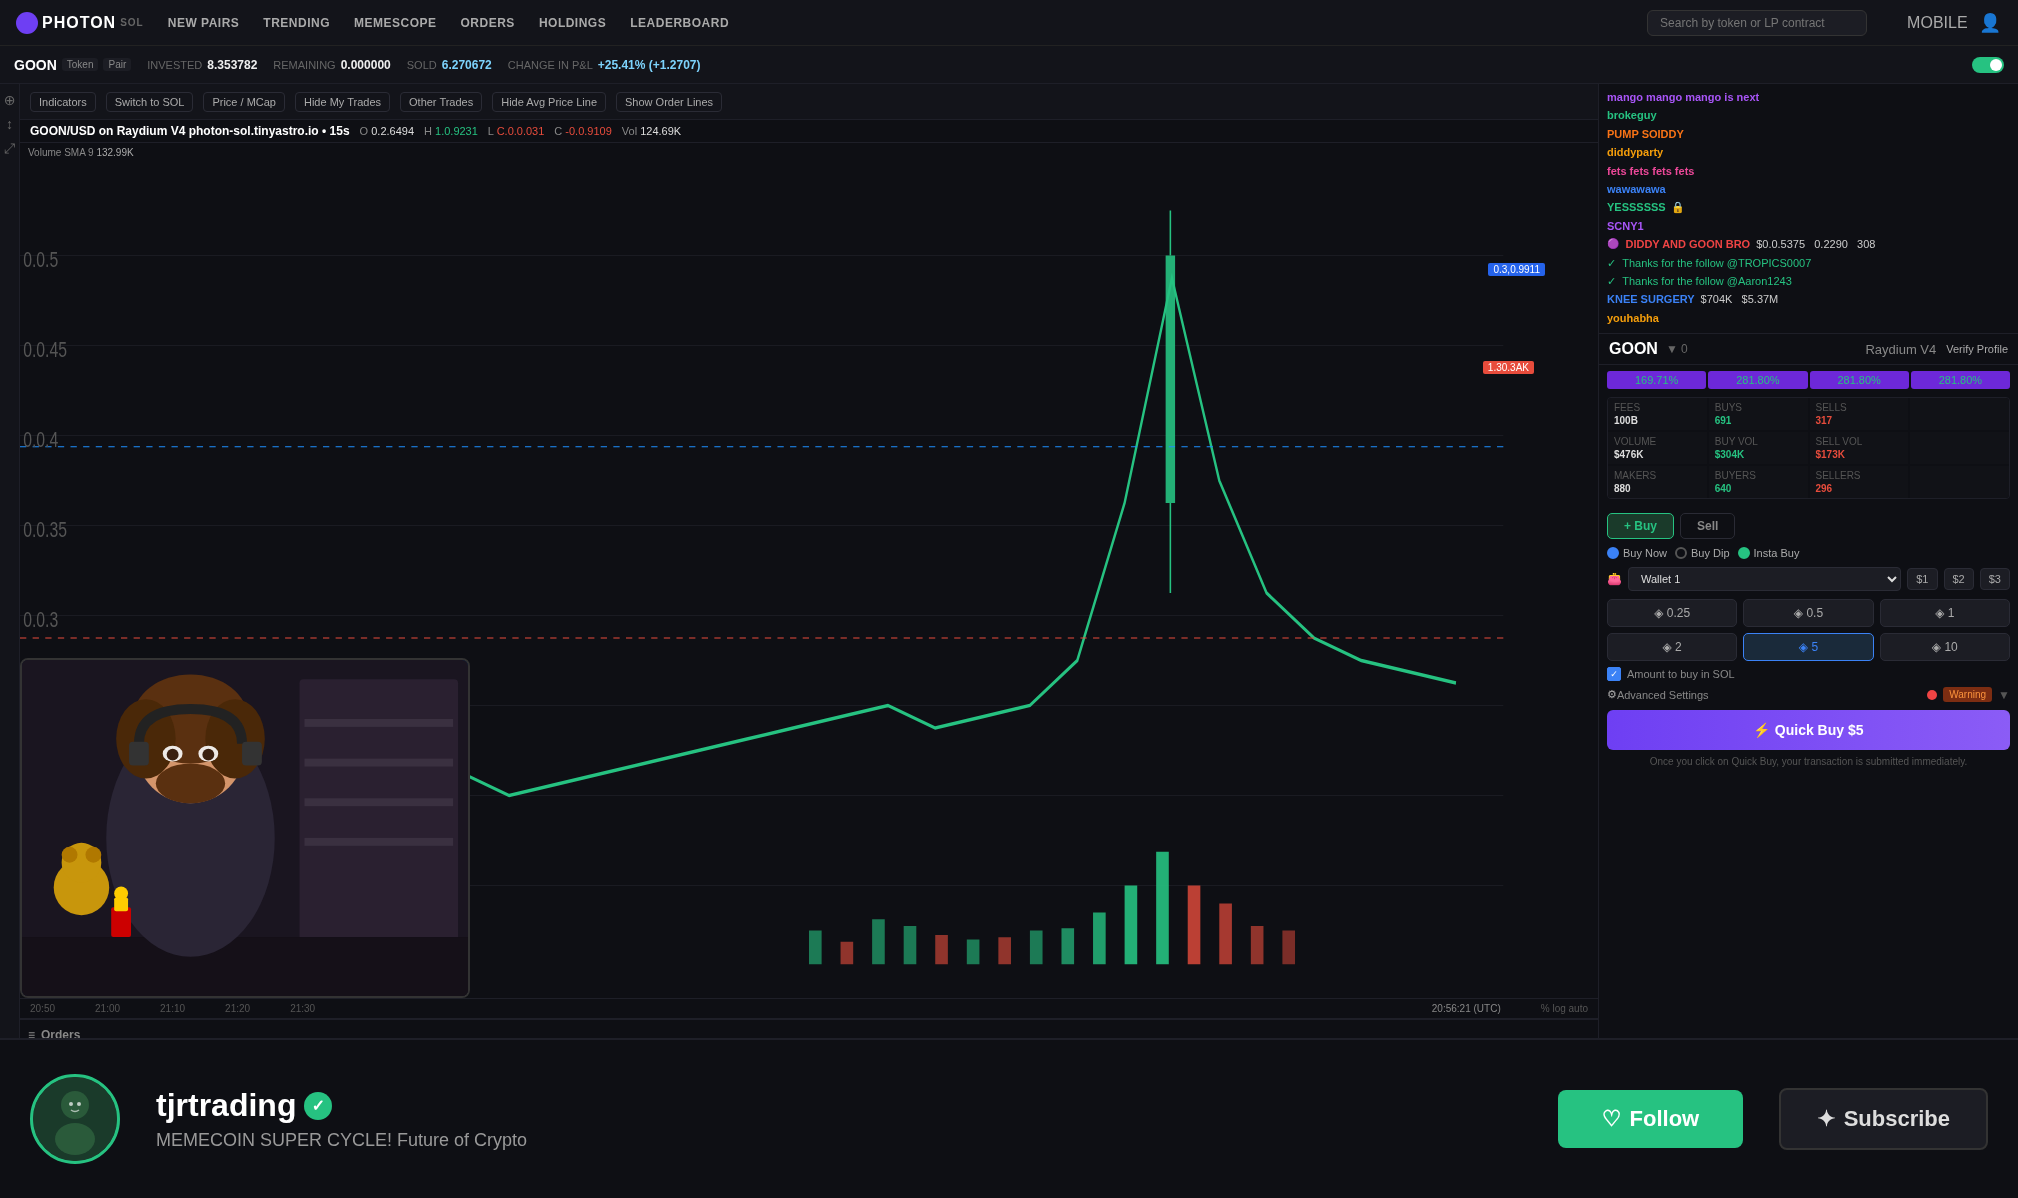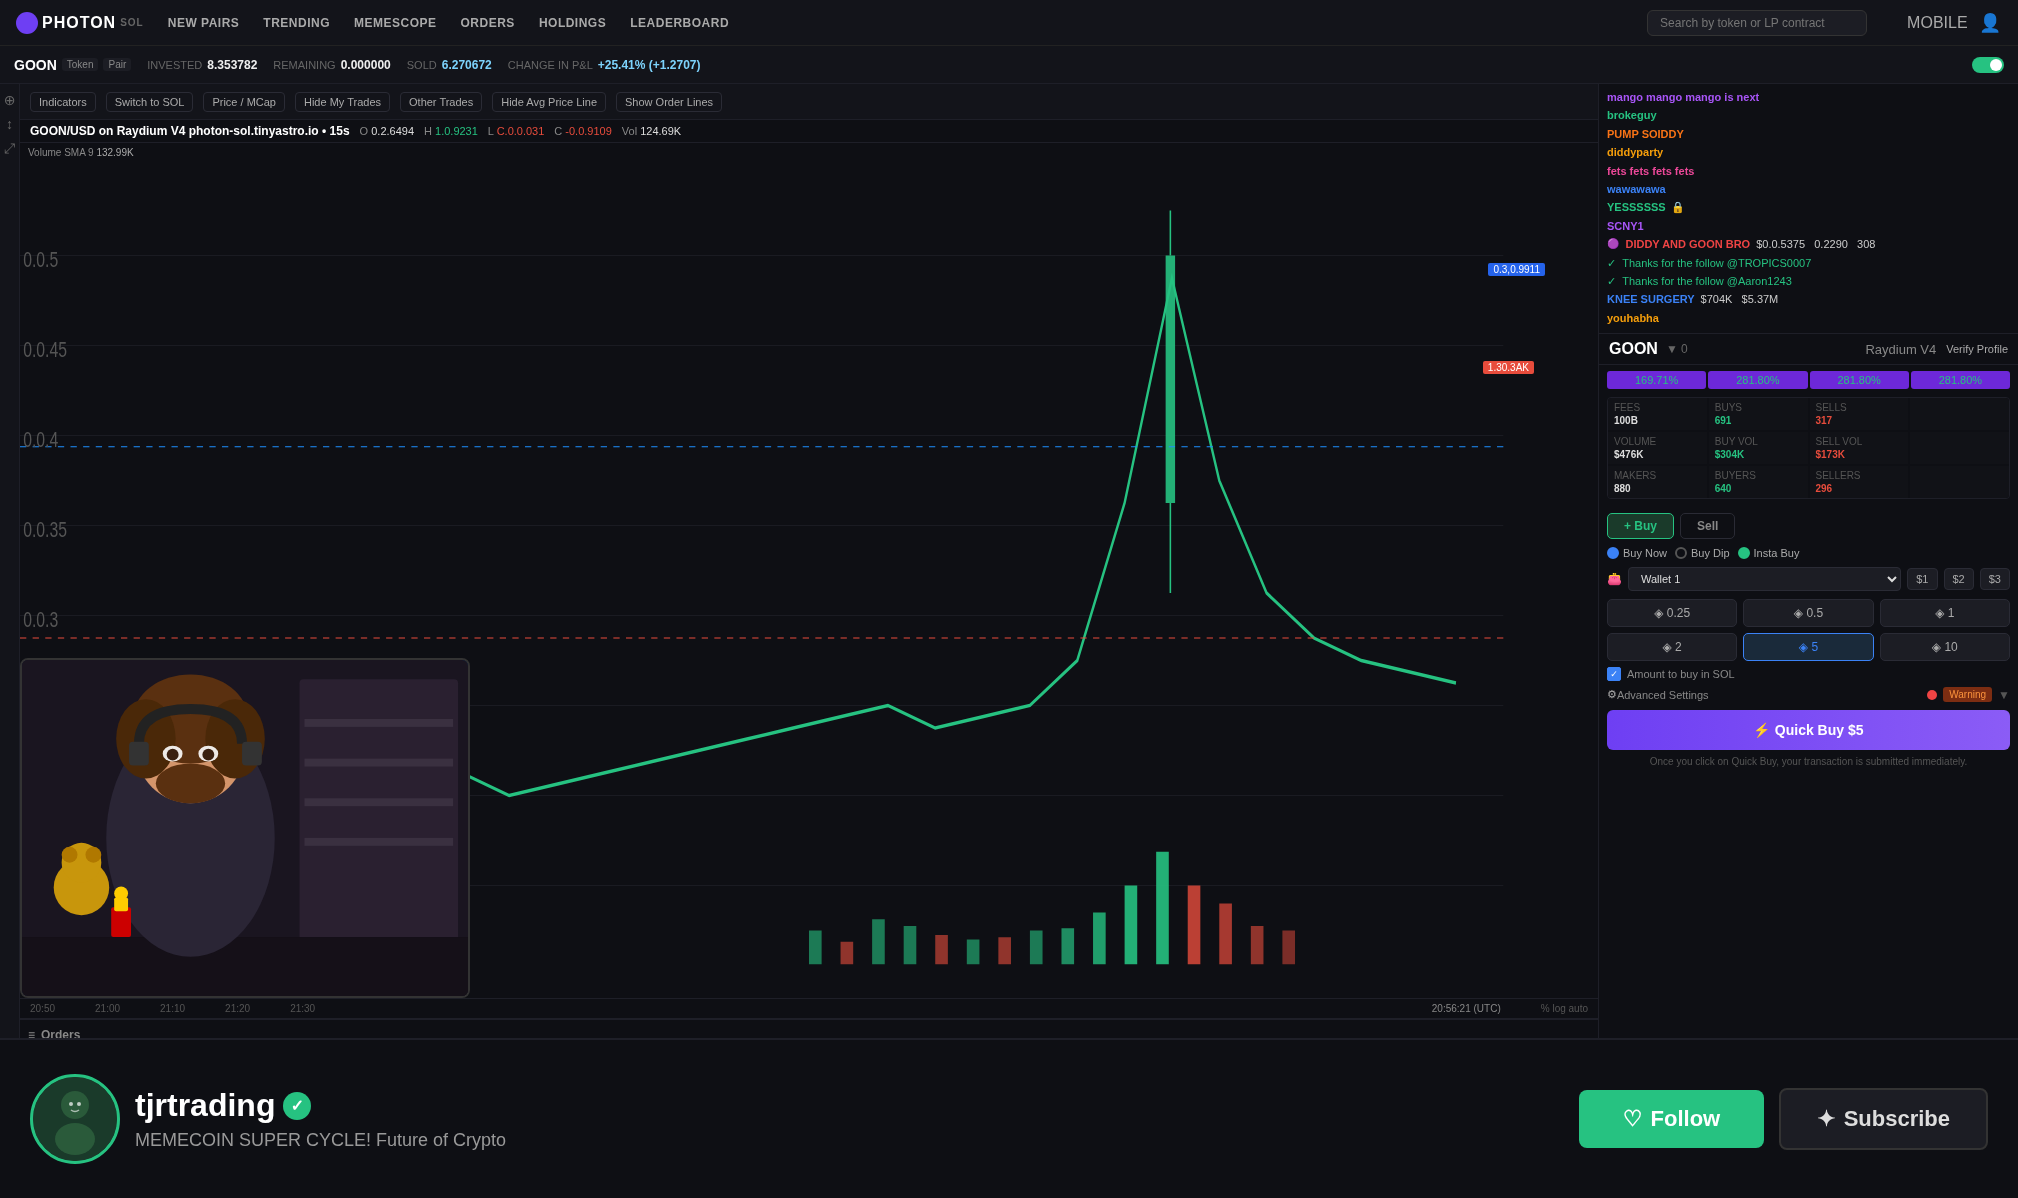--- a/index.html
+++ b/index.html
@@ -532,21 +532,21 @@
       position: fixed;
       bottom: 0;
       left: 0;
       right: 0;
       height: 160px;
       background: #0e0f14;
       border-top: 2px solid #1e1f28;
       display: flex;
       align-items: center;
       padding: 12px 30px;
-      gap: 15px;
+      gap: 36px;
       z-index: 100;
     }
     .streamer-avatar {
       width: 90px;
       height: 90px;
       border-radius: 50%;
       background: #1a3a2a;
       border: 3px solid #26c281;
       display: flex;
       align-items: center;

